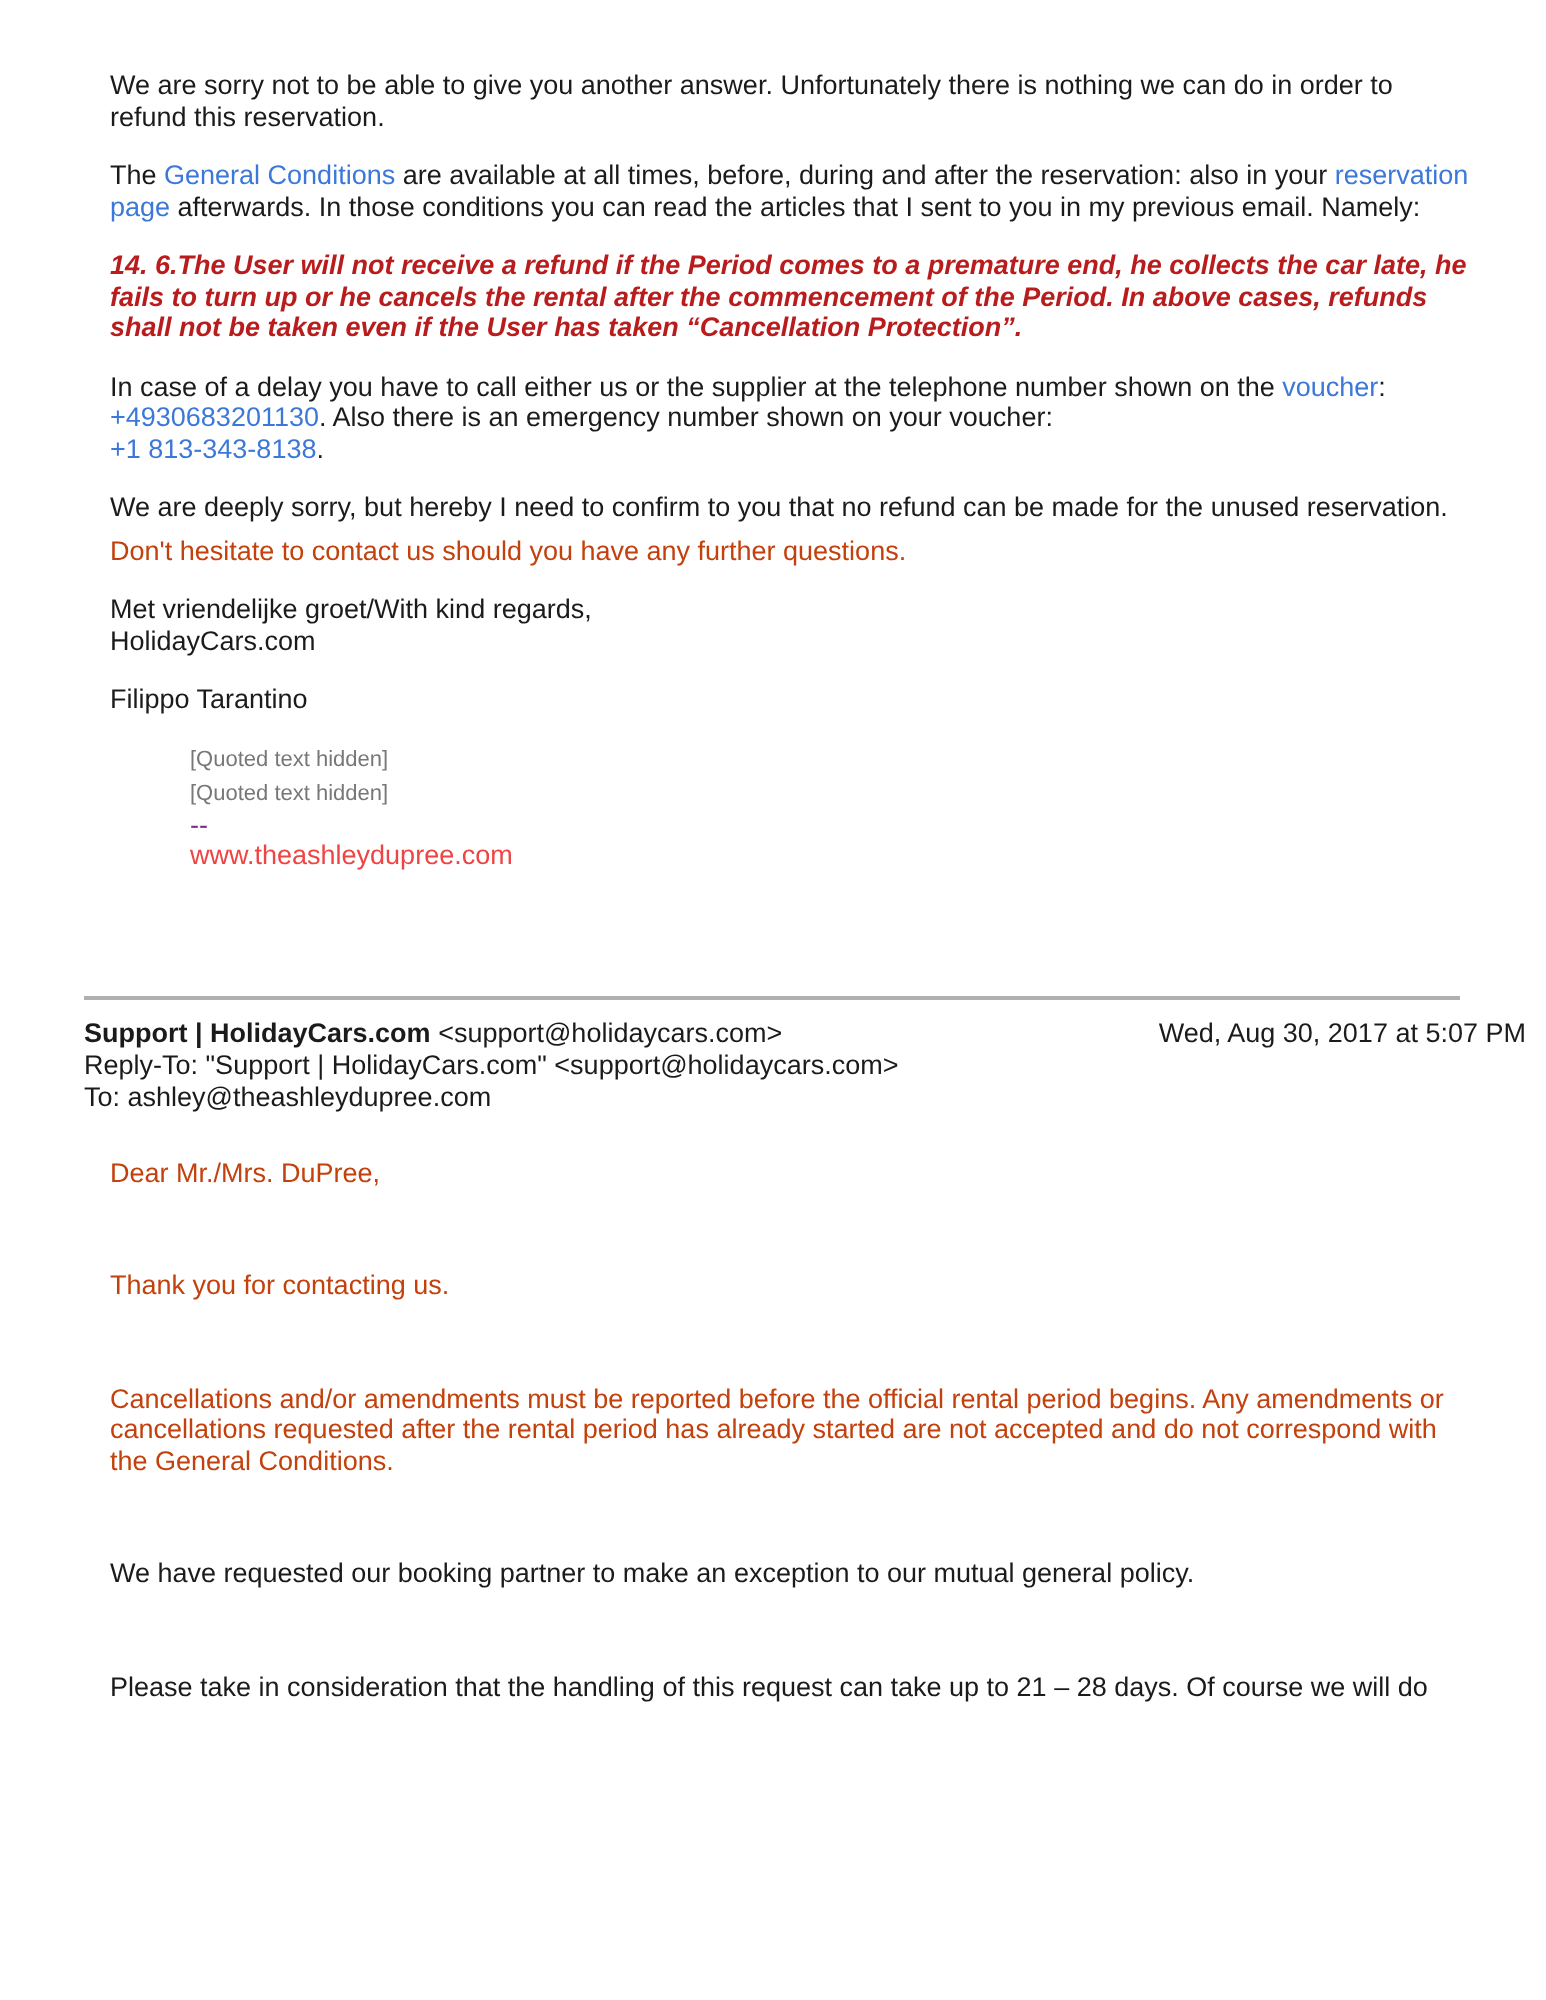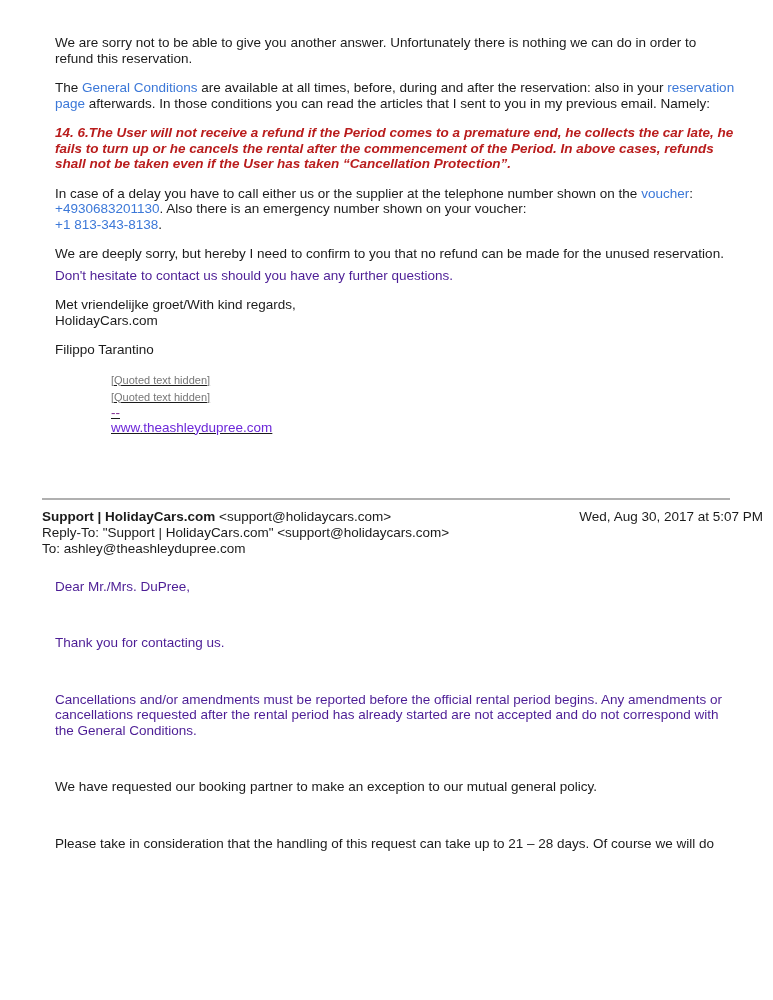--- a/index.html
+++ b/index.html
@@ -10,25 +10,25 @@
     overflow:hidden;
     font-family:"Liberation Sans","DejaVu Sans",sans-serif;
     font-size:13.5px;
     color:#1b1b1b;
   }
   
   .body1{padding:35px 0 0 55px;}
   .body1 p{margin:0 0 14px;line-height:15.5px;white-space:nowrap;}
   .body1 p.tight{margin-bottom:6px;}
   .quote{color:#b91c1c;font-weight:bold;font-style:italic;}
-  .purple{color:#4c1d95;}
+  .purple{color:#c2410c;}
   .lnk{color:#3c78d8;text-decoration:none;cursor:pointer;}
-  .lnk.purple{color:#6d28d9;}
+  .lnk.purple{color:#ef4444;}
   
-  .quoted{margin-left:56px;text-decoration:underline;}
+  .quoted{margin-left:40px;}
   .qhidden{font-size:11px;line-height:17px;color:#777777;white-space:nowrap;}
   .sig{color:#7f2a90;line-height:14px;white-space:nowrap;}
   .sig .sigline{line-height:14px;}
   .sig .blessings{line-height:15px;margin-bottom:13px;}
   .sig .sigline2{line-height:16px;}
   
   .divider{margin:62px 0 0 42px;width:688px;height:2px;background:#b0b0b0;}
   
   .hdr{margin:9px 10px 0 42px;width:721px;line-height:16px;}
   .hdr-row{display:flex;justify-content:space-between;white-space:nowrap;}

